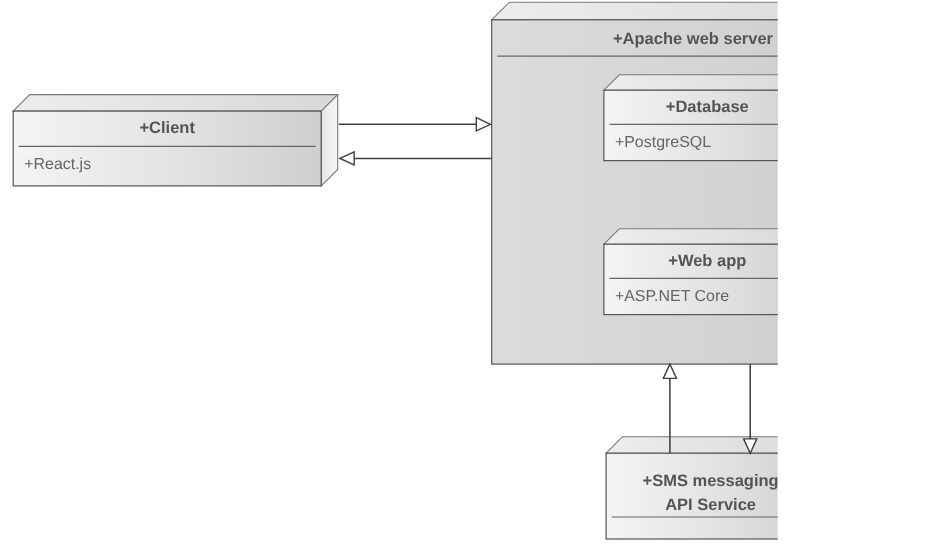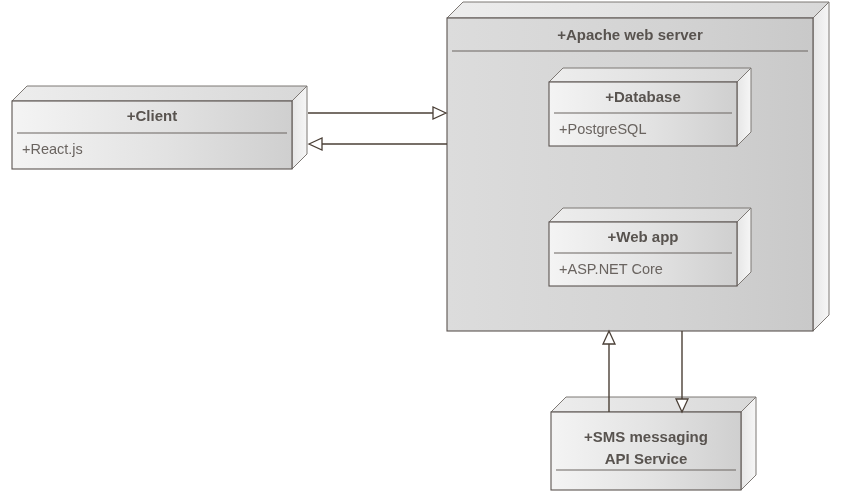--- a/index.html
+++ b/index.html
@@ -5,21 +5,21 @@
   html, body {
     margin: 0;
     padding: 0;
     background: #ffffff;
   }
   body {
     font-family: "Liberation Sans", sans-serif;
   }
   #canvas {
     position: relative;
-    width: 841px;
+    width: 707px;
     height: 500px;
     background: #ffffff;
     overflow: hidden;
   }
   svg#diagram {
     position: absolute;
     left: 0;
     top: 0;
     width: 841px;
     height: 500px;

